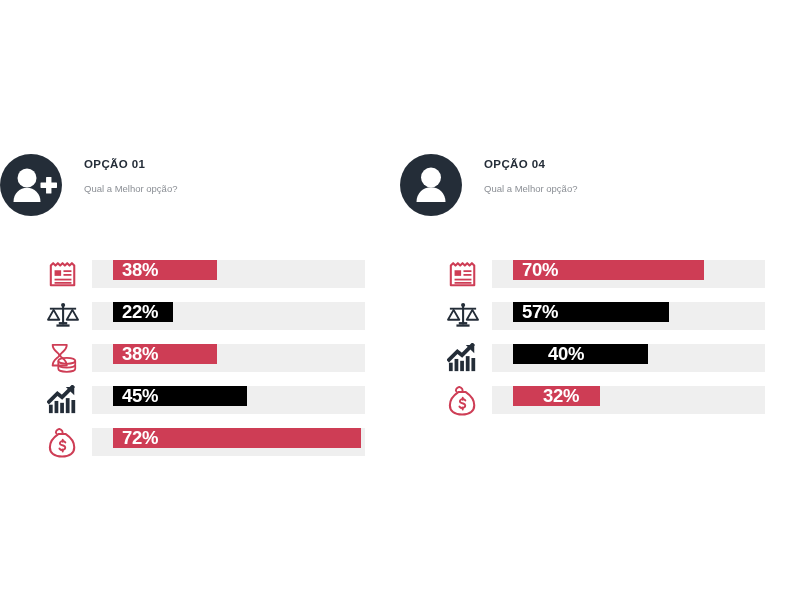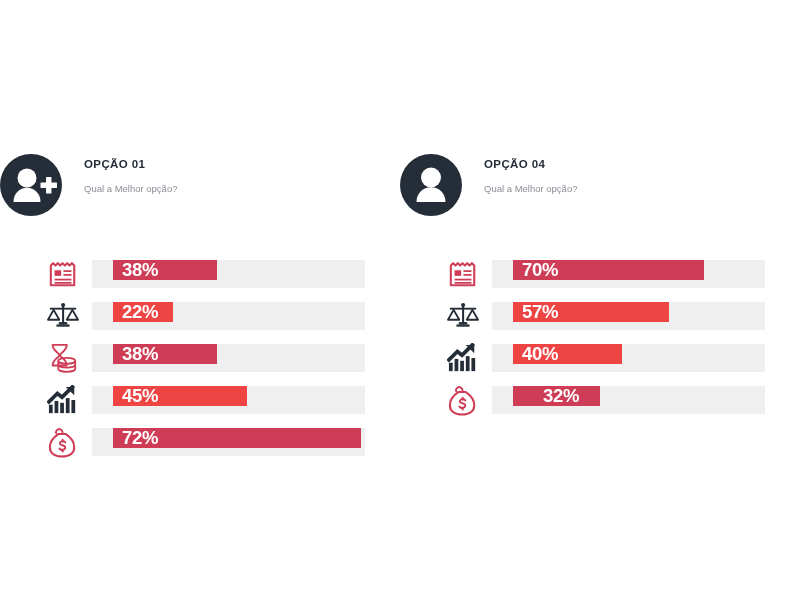--- a/index.html
+++ b/index.html
@@ -106,21 +106,21 @@
   .bar-fill {
     position: absolute;
     left: 0;
     top: 0;
     bottom: 8px;
     display: flex;
     align-items: center;
     margin-left: 21px;
   }
   .bar-fill.red { background: #ce3d55; }
-  .bar-fill.dark { background: #ef4444; }
+  .bar-fill.dark { background: #000000; }
   .bar-value {
     color: #ffffff;
     font-size: 18.5px;
     font-weight: bold;
     padding-left: 9px;
     letter-spacing: -0.3px;
     white-space: nowrap;
     line-height: 1;
   }
 </style>
@@ -285,21 +285,21 @@
                 <rect x="2" y="21" width="4" height="9" fill="#242d38"></rect>
                 <rect x="8" y="17" width="4" height="13" fill="#242d38"></rect>
                 <rect x="14" y="19" width="4" height="11" fill="#242d38"></rect>
                 <rect x="20" y="14" width="4" height="16" fill="#242d38"></rect>
                 <rect x="26" y="16" width="4" height="14" fill="#242d38"></rect>
                 <path d="M2 18 L11 9 L16 13 L27 2" fill="none" stroke="#242d38" stroke-width="4" stroke-linecap="square" stroke-linejoin="miter"></path>
                 <path d="M20 2 h9 v9 Z" fill="#242d38"></path>
               </svg>
             </div>
             <div class="bar-track">
-              <div class="bar-fill dark" style="width: 40%;">
+              <div class="bar-fill dark" style="width: 40%; padding-left: 26px;">
                 <span class="bar-value">40%</span>
               </div>
             </div>
           </div>
           <div class="bar-row">
             <div class="bar-icon">
               <svg width="30" height="32" viewBox="0 0 32 34">
                 <path d="M12 3 c-3 1 -4.5 3.5 -3 5 M12 3 c3 1 4.5 3.5 3 5" fill="none" stroke="#ce3d55" stroke-width="2" stroke-linecap="round"></path>
                 <path d="M11 8.5 c-6 4 -9 9 -9 14 c0 6 4.5 10 13 10 c8.5 0 13 -4 13 -10 c0 -5 -3 -10 -9 -14 Z" fill="none" stroke="#ce3d55" stroke-width="2.2" stroke-linejoin="round"></path>
                 <path d="M18.5 17.5 c-1 -1.2 -3 -1.8 -4.6 -1 c-1.8 0.9 -1.6 3 0.3 3.6 l2.6 0.9 c2 0.7 2.2 3 0.3 4 c-1.7 0.9 -3.9 0.3 -4.9 -1" fill="none" stroke="#ce3d55" stroke-width="2" stroke-linecap="round"></path>

